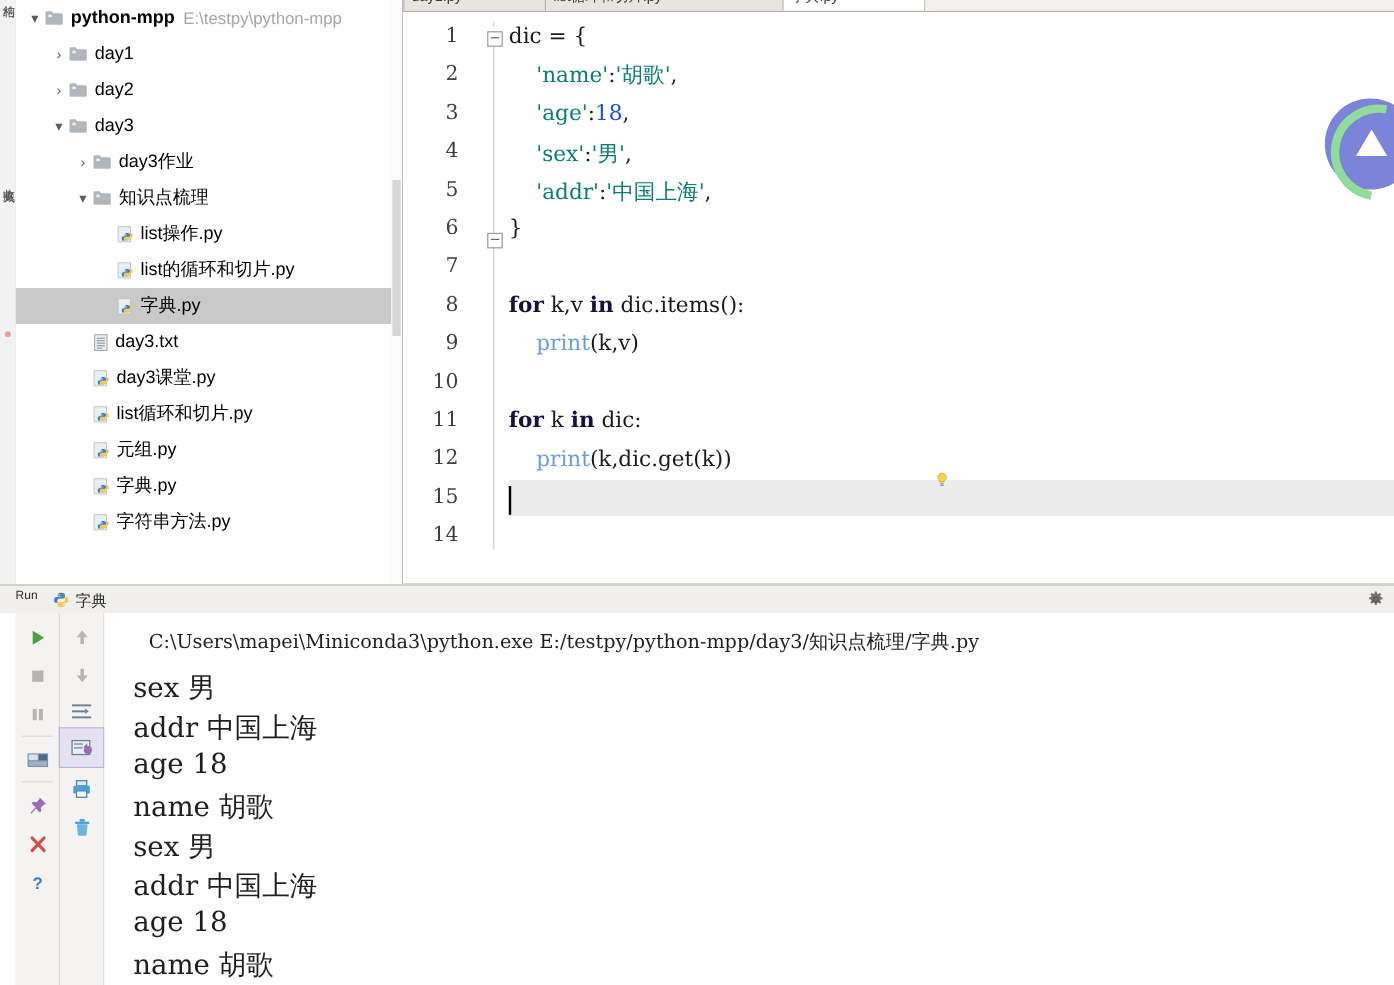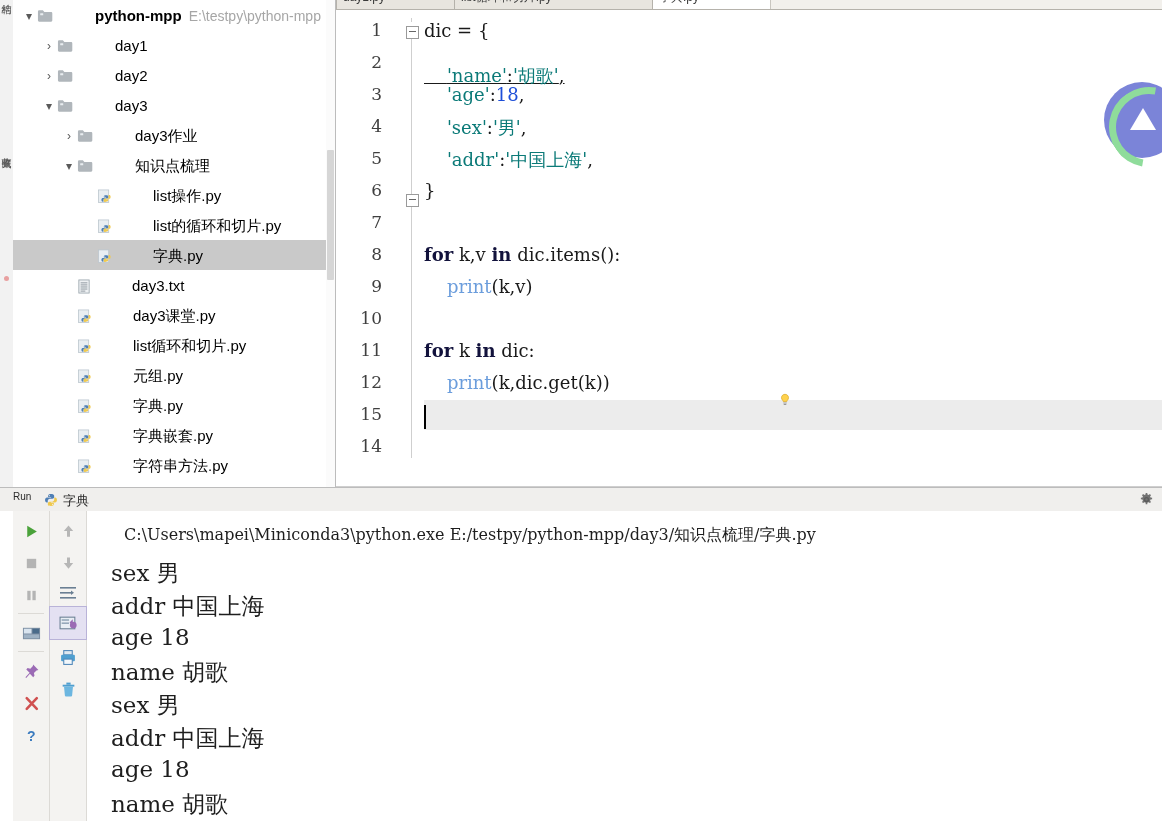--- a/index.html
+++ b/index.html
@@ -44,21 +44,21 @@
     position:relative;height:30px;line-height:30px;
     white-space:nowrap;font-size:15px;color:#000;
     padding-left:0;
   }
   .row.sel{background:#c9c9c9;}
   .twisty{
     display:inline-block;width:16px;text-align:center;
     color:#5a5a5a;font-size:12px;vertical-align:middle;
   }
   .ficon{display:inline-block;vertical-align:middle;margin-right:5px;}
-  .lbl{vertical-align:middle;margin-left:36px;}
+  .lbl{vertical-align:middle;}
   .root-name{font-weight:bold;}
   .root-path{color:#a6a6a6;font-weight:normal;margin-left:7px;font-size:14px;}
   .py-name{color:#000;}
 
   svg.ic{display:block;}
 
   
   .p-scroll{
     position:absolute;right:0;top:0;width:9px;height:487px;background:#fbfbfb;
   }
@@ -255,25 +255,20 @@
         <div class="row" style="padding-left:48px;"><span class="twisty"></span><span class="ficon"><svg class="ic" width="15" height="15" viewBox="0 0 16 16">
               <rect x="1.5" y="1" width="11" height="13.5" fill="#e9eef2" stroke="#b9c4cc" stroke-width=".8"></rect>
               <path d="M9.6 6.6c-1.4 0-2.3.5-2.3 1.4v1.1h2.4v.4H6.3c-.9 0-1.6.7-1.6 2s.6 2 1.5 2h.7V12c0-1 .7-1.8 1.8-1.8h2c.8 0 1.4-.6 1.4-1.4V8c0-.9-1.1-1.4-2.5-1.4zM8.3 7.5a.45.45 0 1 1 0 .9.45.45 0 0 1 0-.9z" fill="#4f7fb5"></path>
               <path d="M9.6 16c1.4 0 2.3-.5 2.3-1.4v-1.1H9.5v-.4h3.4c.9 0 1.6-.7 1.6-2s-.6-2-1.5-2h-.7V11c0 1-.7 1.8-1.8 1.8h-2c-.8 0-1.4.6-1.4 1.4v1c0 .9 1.1 1.2 2.5 1.2z" fill="#f0c94d" transform="translate(0,-2.6)"></path>
             </svg></span><span class="lbl py-name">元组.py</span></div>
         <div class="row" style="padding-left:48px;"><span class="twisty"></span><span class="ficon"><svg class="ic" width="15" height="15" viewBox="0 0 16 16">
               <rect x="1.5" y="1" width="11" height="13.5" fill="#e9eef2" stroke="#b9c4cc" stroke-width=".8"></rect>
               <path d="M9.6 6.6c-1.4 0-2.3.5-2.3 1.4v1.1h2.4v.4H6.3c-.9 0-1.6.7-1.6 2s.6 2 1.5 2h.7V12c0-1 .7-1.8 1.8-1.8h2c.8 0 1.4-.6 1.4-1.4V8c0-.9-1.1-1.4-2.5-1.4zM8.3 7.5a.45.45 0 1 1 0 .9.45.45 0 0 1 0-.9z" fill="#4f7fb5"></path>
               <path d="M9.6 16c1.4 0 2.3-.5 2.3-1.4v-1.1H9.5v-.4h3.4c.9 0 1.6-.7 1.6-2s-.6-2-1.5-2h-.7V11c0 1-.7 1.8-1.8 1.8h-2c-.8 0-1.4.6-1.4 1.4v1c0 .9 1.1 1.2 2.5 1.2z" fill="#f0c94d" transform="translate(0,-2.6)"></path>
             </svg></span><span class="lbl py-name">字典.py</span></div>
-        <div class="row" style="padding-left:48px;"><span class="twisty"></span><span class="ficon"><svg class="ic" width="15" height="15" viewBox="0 0 16 16">
-              <rect x="1.5" y="1" width="11" height="13.5" fill="#e9eef2" stroke="#b9c4cc" stroke-width=".8"></rect>
-              <path d="M9.6 6.6c-1.4 0-2.3.5-2.3 1.4v1.1h2.4v.4H6.3c-.9 0-1.6.7-1.6 2s.6 2 1.5 2h.7V12c0-1 .7-1.8 1.8-1.8h2c.8 0 1.4-.6 1.4-1.4V8c0-.9-1.1-1.4-2.5-1.4zM8.3 7.5a.45.45 0 1 1 0 .9.45.45 0 0 1 0-.9z" fill="#4f7fb5"></path>
-              <path d="M9.6 16c1.4 0 2.3-.5 2.3-1.4v-1.1H9.5v-.4h3.4c.9 0 1.6-.7 1.6-2s-.6-2-1.5-2h-.7V11c0 1-.7 1.8-1.8 1.8h-2c-.8 0-1.4.6-1.4 1.4v1c0 .9 1.1 1.2 2.5 1.2z" fill="#f0c94d" transform="translate(0,-2.6)"></path>
-            </svg></span><span class="lbl py-name">字典嵌套.py</span></div>
         <div class="row" style="padding-left:48px;"><span class="twisty"></span><span class="ficon"><svg class="ic" width="15" height="15" viewBox="0 0 16 16">
               <rect x="1.5" y="1" width="11" height="13.5" fill="#e9eef2" stroke="#b9c4cc" stroke-width=".8"></rect>
               <path d="M9.6 6.6c-1.4 0-2.3.5-2.3 1.4v1.1h2.4v.4H6.3c-.9 0-1.6.7-1.6 2s.6 2 1.5 2h.7V12c0-1 .7-1.8 1.8-1.8h2c.8 0 1.4-.6 1.4-1.4V8c0-.9-1.1-1.4-2.5-1.4zM8.3 7.5a.45.45 0 1 1 0 .9.45.45 0 0 1 0-.9z" fill="#4f7fb5"></path>
               <path d="M9.6 16c1.4 0 2.3-.5 2.3-1.4v-1.1H9.5v-.4h3.4c.9 0 1.6-.7 1.6-2s-.6-2-1.5-2h-.7V11c0 1-.7 1.8-1.8 1.8h-2c-.8 0-1.4.6-1.4 1.4v1c0 .9 1.1 1.2 2.5 1.2z" fill="#f0c94d" transform="translate(0,-2.6)"></path>
             </svg></span><span class="lbl py-name">字符串方法.py</span></div>
         <div class="row" style="padding-left:48px;"><span class="twisty"></span></div>
       </div>
     <div class="p-scroll">
       <div class="p-thumb"></div>
     </div>
@@ -312,21 +307,21 @@
           <div class="ln" style="top:426px;">14</div>
         </div>
       <div class="fold">
         <div class="foldline"></div>
         <div class="foldtri" style="left:13px;top:12px;"></div>
         <div class="foldbox" style="left:14px;top:16px;"></div>
         <div class="foldbox" style="left:14px;top:184px;"></div>
       </div>
       <div class="codearea" id="codearea">
           <div class="cl" style="top:10px;"><span class="">dic = {</span></div>
-          <div class="cl" style="top:54px;text-decoration:underline;"><span class="">    </span><span class="s">'name'</span><span class="">:</span><span class="s">'胡歌'</span><span class="">,</span></div>
+          <div class="cl" style="top:40px;"><span class="">    </span><span class="s">'name'</span><span class="">:</span><span class="s">'胡歌'</span><span class="">,</span></div>
           <div class="cl" style="top:74px;"><span class="">    </span><span class="s">'age'</span><span class="">:</span><span class="n">18</span><span class="">,</span></div>
           <div class="cl" style="top:106px;"><span class="">    </span><span class="s">'sex'</span><span class="">:</span><span class="s">'男'</span><span class="">,</span></div>
           <div class="cl" style="top:138px;"><span class="">    </span><span class="s">'addr'</span><span class="">:</span><span class="s">'中国上海'</span><span class="">,</span></div>
           <div class="cl" style="top:170px;"><span class="">}</span></div>
           <div class="cl" style="top:202px;"></div>
           <div class="cl" style="top:234px;"><span class="k">for</span><span class=""> k,v </span><span class="k">in</span><span class=""> dic.items():</span></div>
           <div class="cl" style="top:266px;"><span class="">    </span><span class="fn">print</span><span class="">(k,v)</span></div>
           <div class="cl" style="top:298px;"></div>
           <div class="cl" style="top:330px;"><span class="k">for</span><span class=""> k </span><span class="k">in</span><span class=""> dic:</span></div>
           <div class="cl" style="top:362px;"><span class="">    </span><span class="fn">print</span><span class="">(k,dic.get(k))</span></div>

